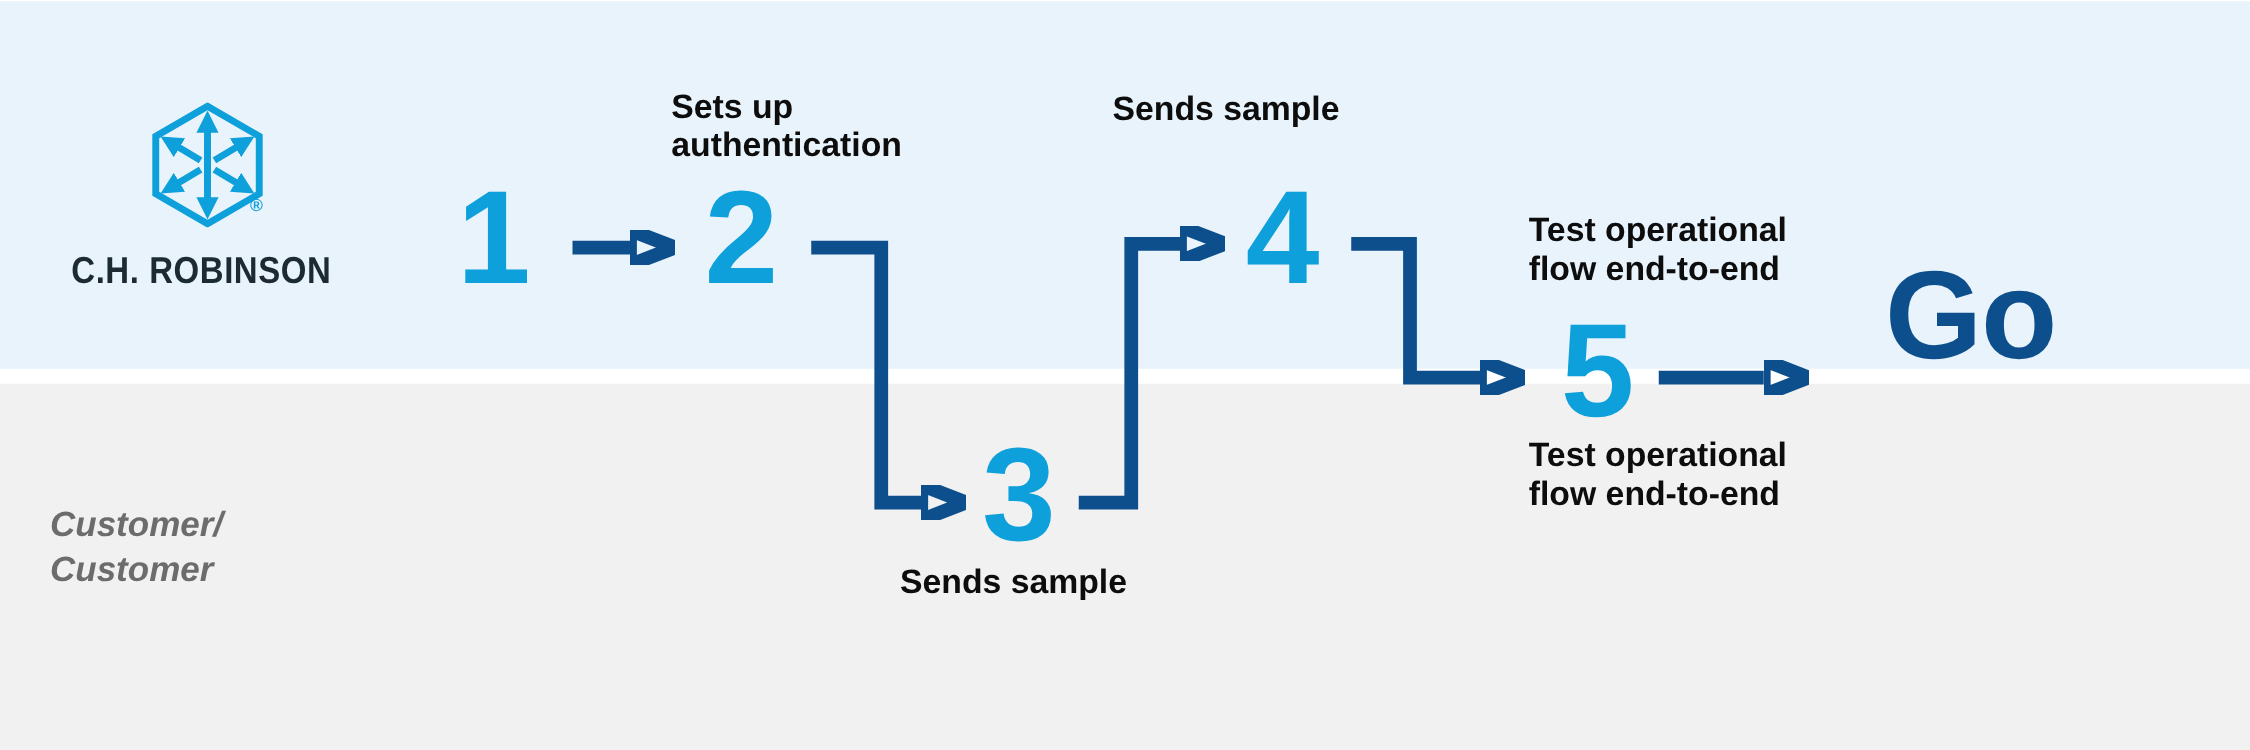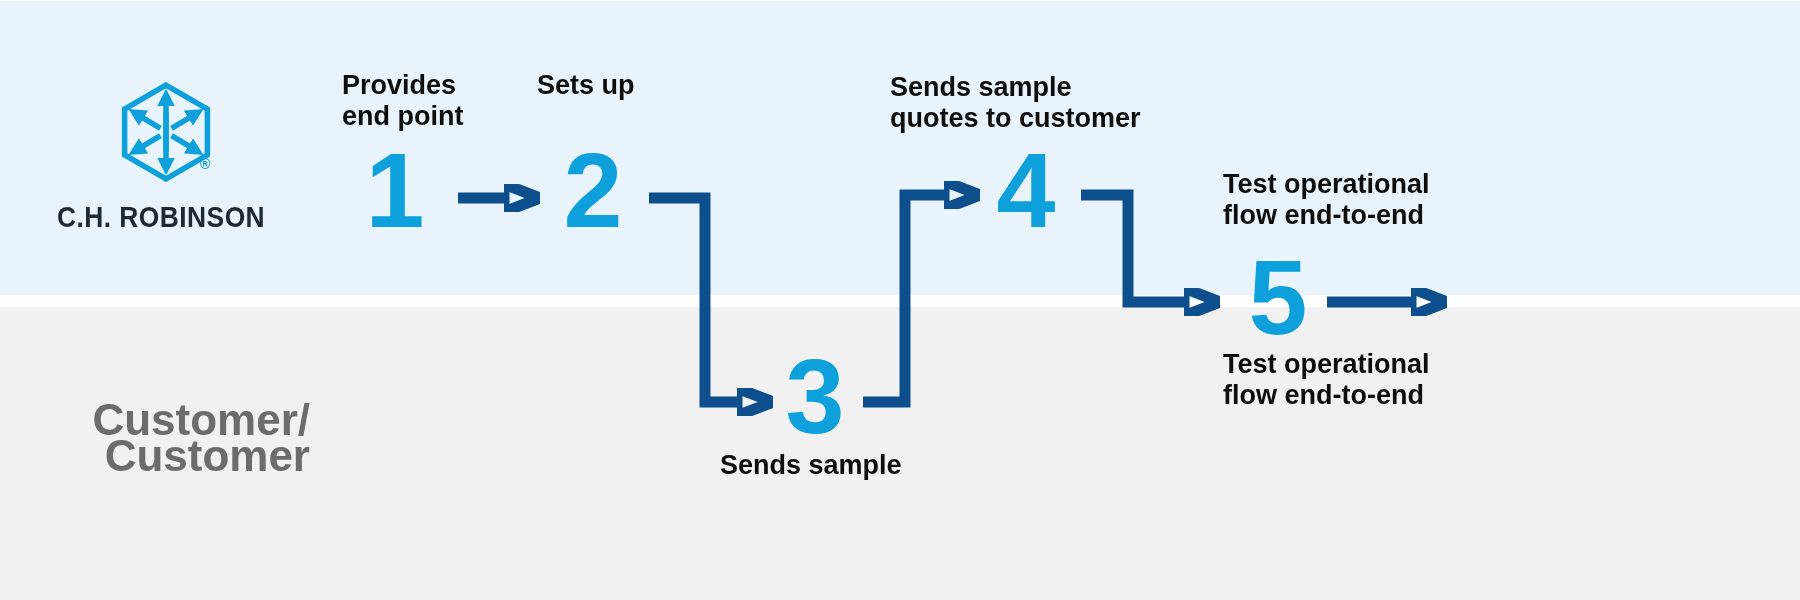--- a/index.html
+++ b/index.html
@@ -48,22 +48,22 @@
 
   
   .golive{
     position:absolute;left:1508px;top:205px;font-size:100px;font-weight:700;color:#0D4E8C;
     line-height:95px;letter-spacing:-1px;white-space:nowrap;
   }
   .golive span{display:block;}
 
   
   .cust-label{
-    position:absolute;left:40px;top:402px;width:270px;text-align:right;
-    font-size:44px;font-weight:700;color:#6B6C6B;line-height:36px;
+    position:absolute;left:40px;top:402px;width:270px;text-align:left;
+    font-size:28px;font-weight:700;color:#6B6C6B;line-height:36px;font-style:italic;
   }
   .cust-label span{display:block;}
 </style>
 </head>
 <body>
 
 <div class="canvas">
 
   <div class="lane lane-top"></div>
   <div class="lane lane-bottom"></div>
@@ -99,44 +99,41 @@
     <path d="M1081,195 L1128,195 L1128,302 L1184,302" marker-end="url(#ah)"></path>
     <path d="M1327,302 H1411" marker-end="url(#ah)"></path>
   </svg>
 
   <div class="step-num n1">1</div>
   <div class="step-num n2">2</div>
   <div class="step-num n3">3</div>
   <div class="step-num n4">4</div>
   <div class="step-num n5">5</div>
 
-  <div class="step-label l1">
-    <span>Provides</span>
-    <span>end point</span>
-  </div>
   <div class="step-label l2">
     <span>Sets up</span>
+    <span>authentication</span>
   </div>
   <div class="step-label l3">
     <span>Sends sample</span>
   </div>
   <div class="step-label l4">
     <span>Sends sample</span>
-    <span>quotes to customer</span>
   </div>
   <div class="step-label l5t">
     <span>Test operational</span>
     <span>flow end-to-end</span>
   </div>
   <div class="step-label l5b">
     <span>Test operational</span>
     <span>flow end-to-end</span>
   </div>
 
   <div class="golive">
+    <span>Go</span>
   </div>
 
   <div class="cust-label">
     <span>Customer/</span>
     <span>Customer</span>
   </div>
 
 </div>
 
 </body></html>

